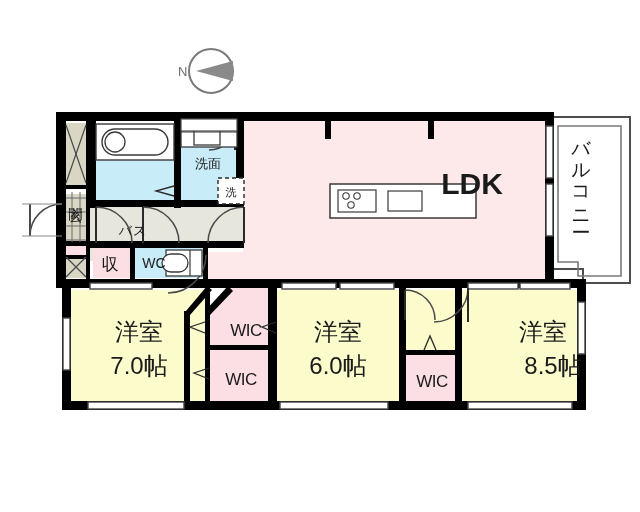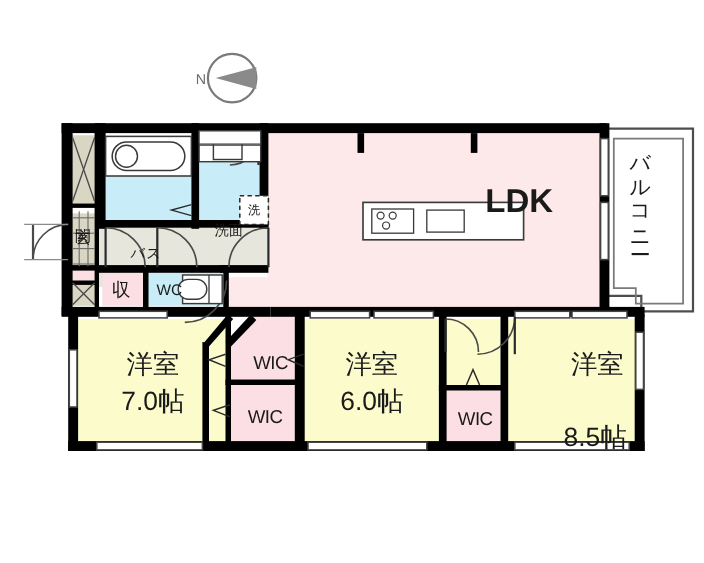--- a/index.html
+++ b/index.html
@@ -32,21 +32,21 @@
   .vert {
     writing-mode: vertical-rl;
     text-orientation: upright;
     letter-spacing: 2px;
   }
   .ldk-name { font-size: 30px; font-weight: 700; }
   .ldk-area { font-size: 30px; font-weight: 700; }
   .room-name { font-size: 24px; font-weight: 400; }
   .room-area { font-size: 24px; font-weight: 400; }
   .wic-lbl { font-size: 17px; font-weight: 400; letter-spacing: -0.5px; }
-  .small-jp { font-size: 13px; margin-top: 46px; }
+  .small-jp { font-size: 13px; }
   .bath-lbl { font-size: 13px; letter-spacing: 1px; }
   .wc-lbl { font-size: 14px; font-weight: 400; }
   .sen-lbl { font-size: 11px; }
   .kura-lbl { font-size: 17px; }
   .genkan-lbl { font-size: 14px; letter-spacing: 0px; }
   .balcony-lbl { font-size: 19px; }
 </style>
 </head>
 <body>
 
@@ -285,21 +285,21 @@
   
   <div class="lbl lbl-center ldk-name" style="left:472px; top:184px;text-align:right;">LDK</div>
 
   <div class="lbl lbl-center room-name" style="left:139px; top:332px;">洋室</div>
   <div class="lbl lbl-center room-area" style="left:139px; top:366px;">7.0帖</div>
 
   <div class="lbl lbl-center room-name" style="left:338px; top:332px;">洋室</div>
   <div class="lbl lbl-center room-area" style="left:338px; top:366px;">6.0帖</div>
 
   <div class="lbl lbl-center room-name" style="left:543px; top:332px;">洋室</div>
-  <div class="lbl lbl-center room-area" style="left:541px; top:366px;margin-top:32px;">8.5帖</div>
+  <div class="lbl lbl-center room-area" style="left:553px; top:366px;">8.5帖</div>
 
   <div class="lbl lbl-center wic-lbl" style="left:246px; top:330px;">WIC</div>
   <div class="lbl lbl-center wic-lbl" style="left:241px; top:379px;">WIC</div>
   <div class="lbl lbl-center wic-lbl" style="left:432px; top:381px;">WIC</div>
 
   <div class="lbl lbl-center kura-lbl" style="left:110px; top:264px;">収</div>
 
   <div class="lbl lbl-center bath-lbl" style="left:133px; top:182px;margin-top:48px;">バス</div>
   <div class="lbl lbl-center small-jp" style="left:208px; top:163px;">洗面</div>
   <div class="lbl lbl-center sen-lbl" style="left:231px; top:192px;">洗</div>

